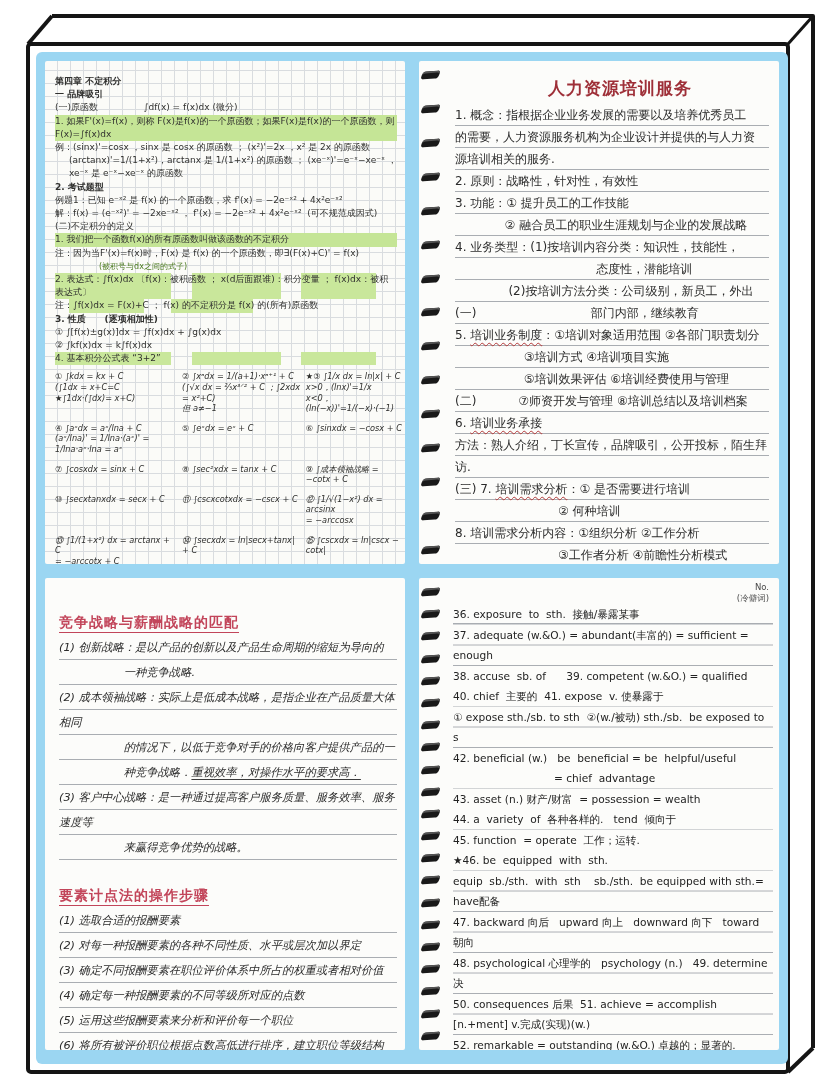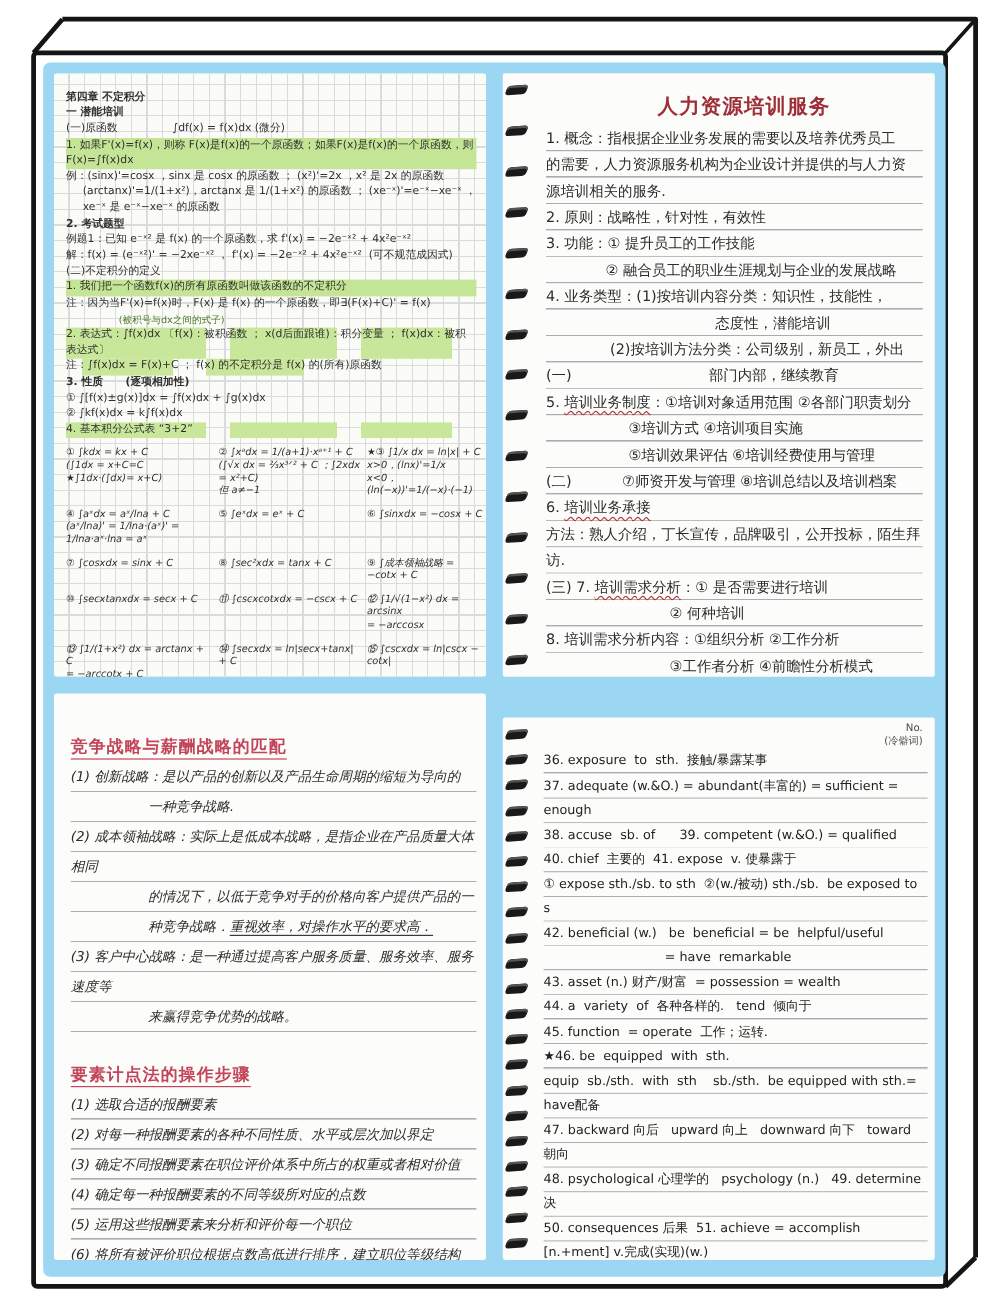--- a/index.html
+++ b/index.html
@@ -67,21 +67,21 @@
   .bl-page{padding:34px 8px 6px 14px;}
   .s-title{
     display:inline-block;margin:0 0 2px 0;font-size:14px;font-weight:bold;color:#c2455a;
     border-bottom:1.5px solid #c2455a;letter-spacing:1px;
   }
   .s-line{font-size:11.3px;line-height:25px;white-space:pre-wrap;background-size:100% 25px;font-style:italic;}
   .s-gap{height:25px;}
   .ul{text-decoration:underline;text-decoration-color:#3a3a3a;text-underline-offset:3px;}
   .uwr{text-decoration:underline wavy #b33a3a 1px;text-underline-offset:3px;}
   
-  .v-page{padding:26px 6px 4px 34px;margin-top:20px;}
+  .v-page{padding:26px 6px 4px 34px;}
   .v-corner{
     position:absolute;right:10px;top:4px;text-align:right;font-size:8.5px;
     color:#4a4a4a;line-height:11px;z-index:2;
   }
   .v-line{font-size:10.6px;line-height:20.5px;white-space:pre-wrap;background-size:100% 20.5px;color:#222;}
 </style>
 </head>
 <body>
 
 <svg class="frame-svg" width="835" height="1091" viewBox="0 0 835 1091">
@@ -92,21 +92,21 @@
   <rect x="28" y="44" width="760" height="1028" rx="3" fill="none" stroke="#151515" stroke-width="4"></rect>
 </svg>
 
 <div class="board">
 
   <section class="card">
     <div class="grid-paper">
       <div>
 
       <div class="m-line b">第四章 不定积分</div>
-          <div class="m-line b">一 潜能培训</div>
+          <div class="m-line b">一 品牌吸引</div>
           <div class="m-line">(一)原函数                ∫df(x) = f(x)dx (微分)</div>
           <div class="m-line hl">1. 如果F'(x)=f(x)，则称 F(x)是f(x)的一个原函数；如果F(x)是f(x)的一个原函数，则 F(x)=∫f(x)dx</div>
           <div class="m-line">例：(sinx)'=cosx ，sinx 是 cosx 的原函数 ； (x²)'=2x ，x² 是 2x 的原函数</div>
           <div class="m-line ind1">(arctanx)'=1/(1+x²)，arctanx 是 1/(1+x²) 的原函数 ； (xe⁻ˣ)'=e⁻ˣ−xe⁻ˣ ，xe⁻ˣ 是 e⁻ˣ−xe⁻ˣ 的原函数</div>
           <div class="m-line b">2. 考试题型</div>
           <div class="m-line">例题1：已知 e⁻ˣ² 是 f(x) 的一个原函数，求 f'(x) = −2e⁻ˣ² + 4x²e⁻ˣ²</div>
           <div class="m-line">解：f(x) = (e⁻ˣ²)' = −2xe⁻ˣ² ， f'(x) = −2e⁻ˣ² + 4x²e⁻ˣ²  (可不规范成因式)</div>
           <div class="m-line">(二)不定积分的定义</div>
           <div class="m-line hl">1. 我们把一个函数f(x)的所有原函数叫做该函数的不定积分</div>
           <div class="m-line">注：因为当F'(x)=f(x)时，F(x) 是 f(x) 的一个原函数，即∃(F(x)+C)' = f(x)</div>
@@ -245,21 +245,21 @@
       <div>(冷僻词)</div>
     </div>
     <div>
 
     <div class="v-line lined">36. exposure  to  sth.  接触/暴露某事</div>
         <div class="v-line lined">37. adequate (w.&amp;O.) = abundant(丰富的) = sufficient = enough</div>
         <div class="v-line lined">38. accuse  sb. of      39. competent (w.&amp;O.) = qualified</div>
         <div class="v-line lined">40. chief  主要的  41. expose  v. 使暴露于</div>
         <div class="v-line lined">① expose sth./sb. to sth  ②(w./被动) sth./sb.  be exposed to s</div>
         <div class="v-line lined">42. beneficial (w.)   be  beneficial = be  helpful/useful</div>
-        <div class="v-line lined">                              = have  remarkable</div>
+        <div class="v-line lined">                              = chief  advantage</div>
         <div class="v-line lined">43. asset (n.) 财产/财富  = possession = wealth</div>
         <div class="v-line lined">44. a  variety  of  各种各样的.   tend  倾向于</div>
         <div class="v-line lined">45. function  = operate  工作；运转.</div>
         <div class="v-line lined">★46. be  equipped  with  sth.</div>
         <div class="v-line lined">equip  sb./sth.  with  sth    sb./sth.  be equipped with sth.= have配备</div>
         <div class="v-line lined">47. backward 向后   upward 向上   downward 向下   toward 朝向</div>
         <div class="v-line lined">48. psychological 心理学的   psychology (n.)   49. determine 决</div>
         <div class="v-line lined">50. consequences 后果  51. achieve = accomplish [n.+ment] v.完成(实现)(w.)</div>
         <div class="v-line lined">52. remarkable = outstanding (w.&amp;O.) 卓越的；显著的.</div>
       </div>

